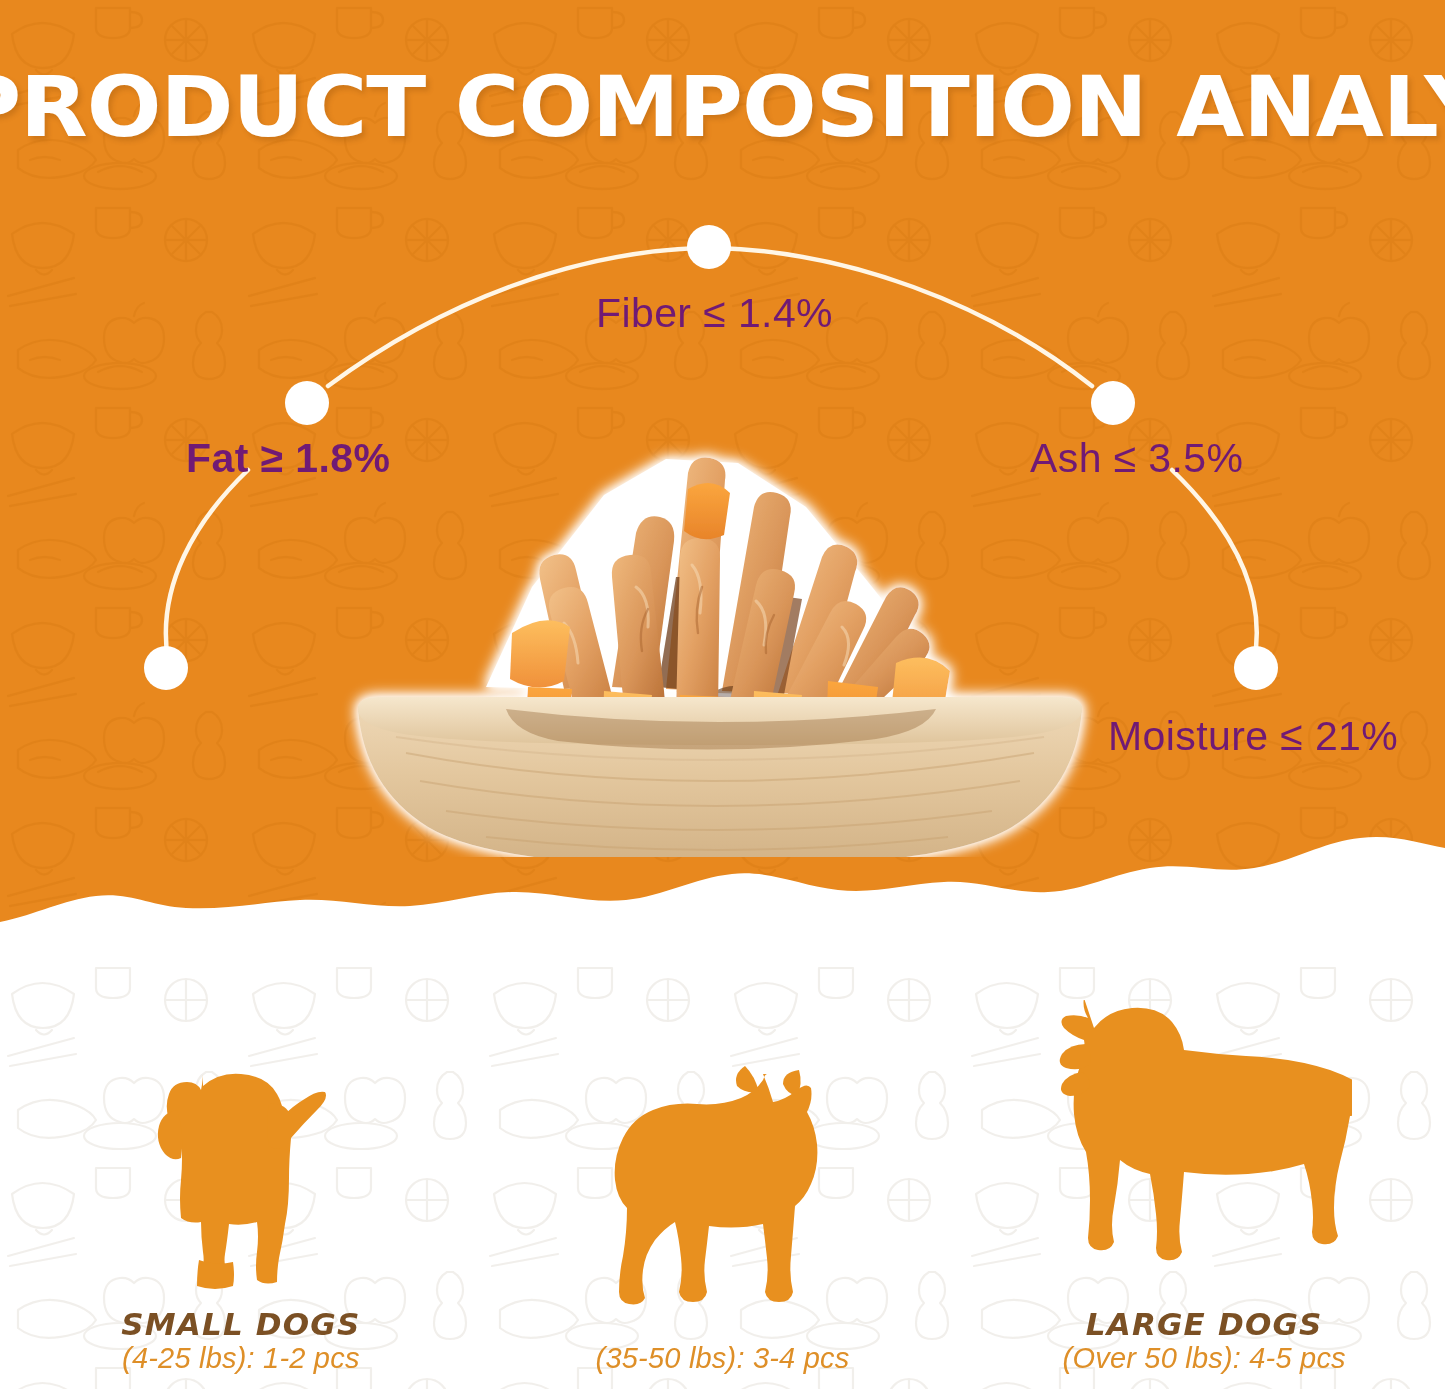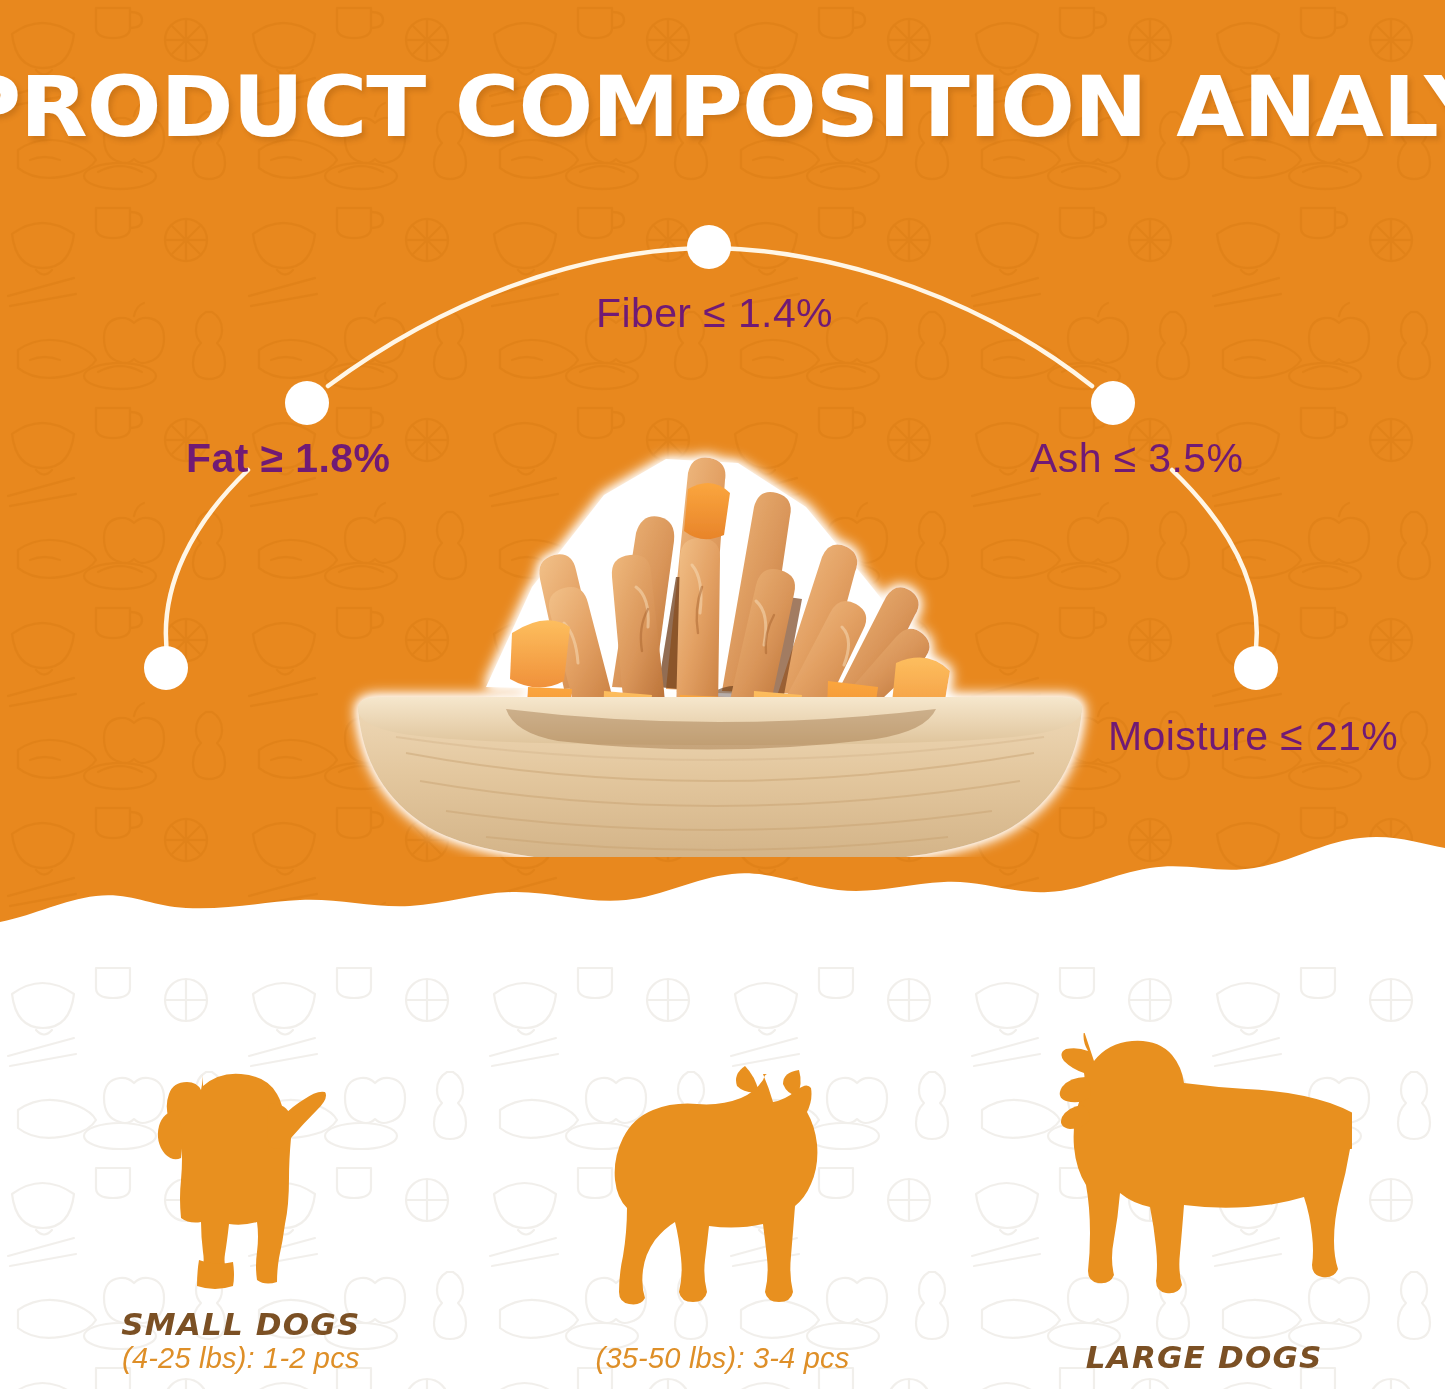--- a/index.html
+++ b/index.html
@@ -406,18 +406,19 @@
               q-4 10 -16 8 q-10 -2 -10 -12 q2 -16 0 -34 q-2 -20 -6 -40
               q-18 -4 -30 -14 q-2 24 -6 46 q-4 20 0 36 q-4 10 -16 8
               q-10 -2 -10 -12 q2 -18 2 -38 q0 -26 -4 -48
               q-10 -16 -12 -38 q-2 -26 6 -48 q6 -16 4 -26
               q-12 -4 -20 -12 q-6 -8 2 -12 q12 -2 22 2 q-6 -10 -4 -20 z"></path>
             <path fill="#E8901F" d="M30 44 q-16 0 -24 10 q-6 10 4 14 q14 4 24 -4 q2 -12 -4 -20z"></path>
             <path fill="#E8901F" d="M26 72 q-14 2 -20 12 q-4 10 8 12 q14 0 20 -10 q0 -10 -8 -14z"></path>
           </svg>
         </div>
         <div class="size-title">LARGE DOGS</div>
+        <div class="size-sub">(Over 50 lbs): 4-5 pcs</div>
       </div>
 
     </div>
   </div>
 
 </div>
 
 </body></html>

